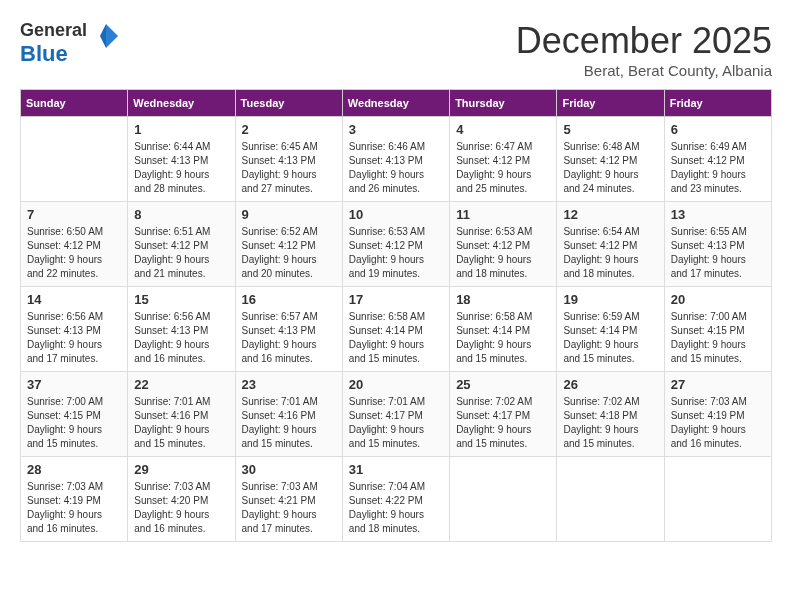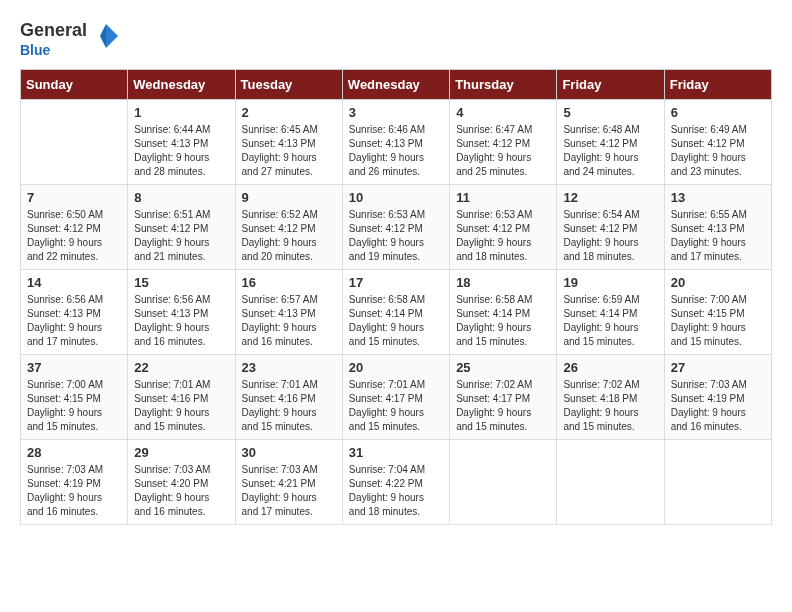--- a/index.html
+++ b/index.html
@@ -30,23 +30,23 @@
     .subtitle {
       font-size: 15px;
       color: #555;
     }
     .calendar {
       width: 100%;
       border-collapse: collapse;
       border: 1px solid #ccc;
     }
     .calendar th {
-      background-color: #7f1d1d;
+      background-color: #701a75;
       color: #fff;
-      font-size: 13px;
+      font-size: 11px;
       font-weight: bold;
       padding: 7px 5px;
       text-align: left;
       border: 1px solid #ccc;
     }
     .calendar td {
       vertical-align: top;
       padding: 5px 6px;
       border: 1px solid #ddd;
       width: calc(100% / 7);
@@ -78,26 +78,30 @@
       background: #f0f0f0;
     }
   </style>
 </head>
 <body>
 
 <div class="header">
   <div class="logo">
     <div>
       <span style="font-size:18px;font-weight:bold;color:#333;">General</span><br>
-      <span style="font-size:14px;font-weight:bold;color:#1a6bb5;">Blue</span>
+      <span style="font-size:22px;font-weight:bold;color:#1a6bb5;">Blue</span>
     </div>
     <svg width="32" height="32" viewBox="0 0 32 32" style="margin-left:3px;">
       <polygon points="16,4 28,16 16,28" fill="#2b7fd4"></polygon>
       <polygon points="16,4 10,16 16,28" fill="#1a6bb5"></polygon>
     </svg>
+  </div>
+  <div class="title-area">
+    <div class="main-title">December 2025</div>
+    <div class="subtitle">Berat, Berat County, Albania</div>
   </div>
 </div>
 
 <table class="calendar" id="cal">
     <thead>
       <tr>
         <th>Sunday</th>
         <th>Wednesday</th>
         <th>Tuesday</th>
         <th>Wednesday</th>

